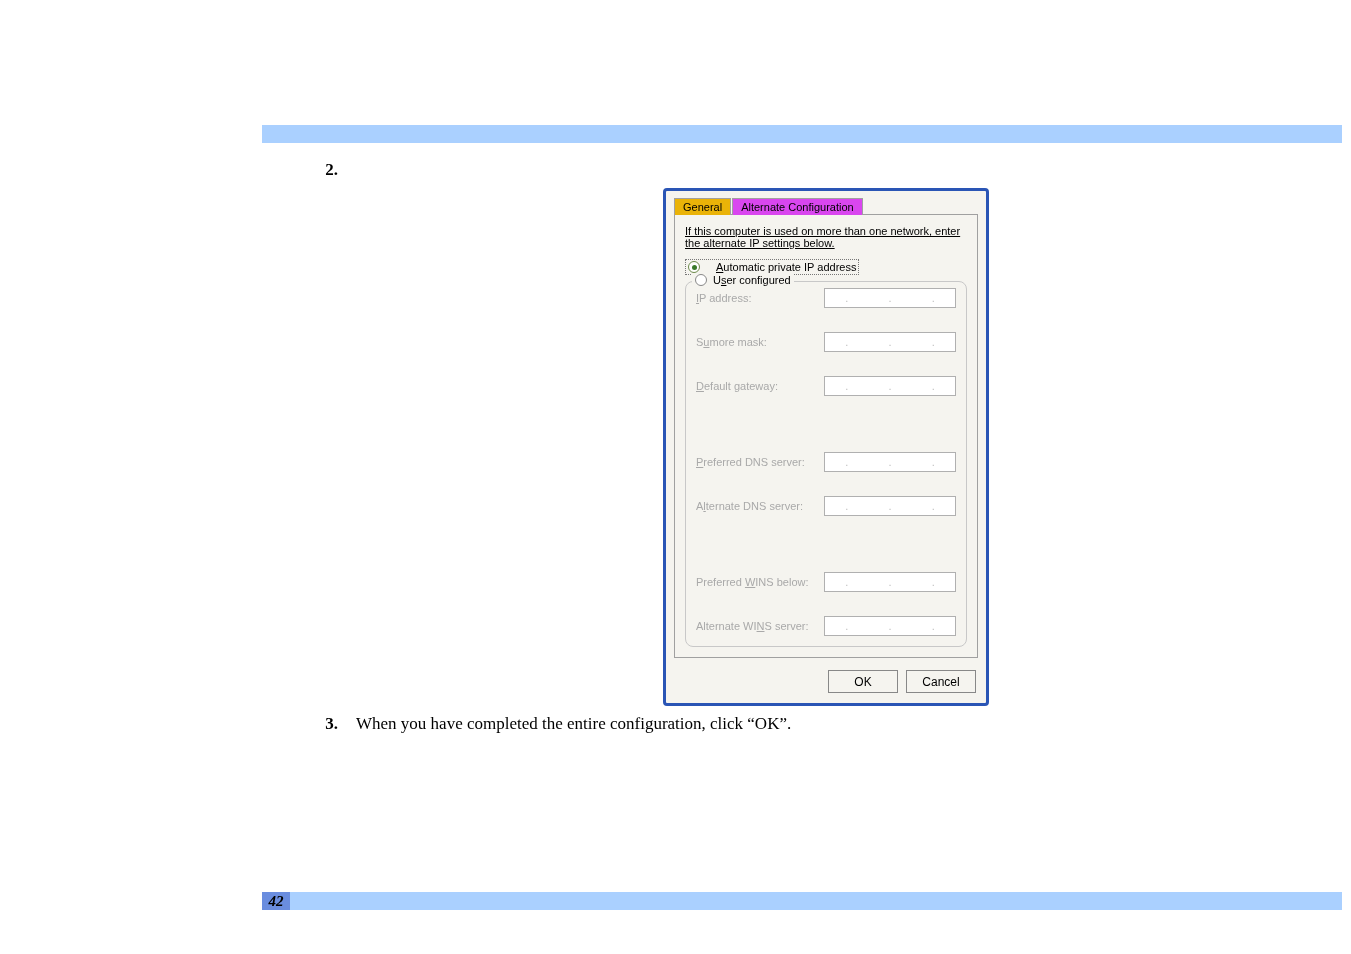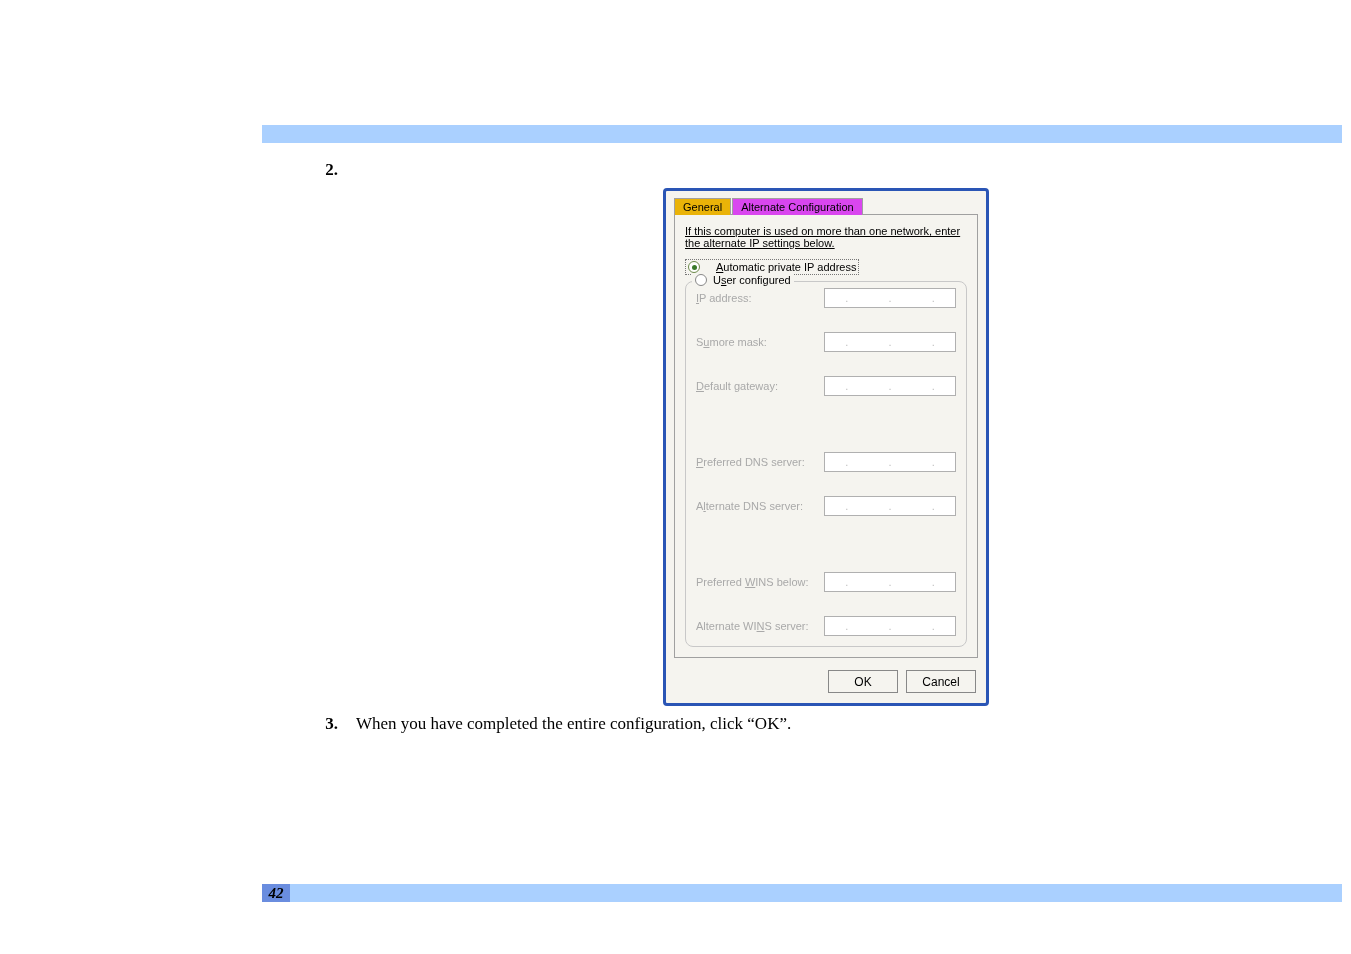--- a/index.html
+++ b/index.html
@@ -30,21 +30,21 @@
 .fieldset { border:1px solid #c8c8c8; border-radius:8px; padding:10px; margin:0; }
 .legend { position:relative; top:-18px; left:-4px; height:0; }
 .legend-inner { display:inline-flex; align-items:center; gap:6px; background:#f5f4ef; padding:0 3px; }
 .form-grid { display:flex; flex-direction:column; gap:24px; margin-top:-4px; }
 .form-sep { height:8px; }
 .form-row { display:flex; align-items:center; justify-content:space-between; }
 .field-label { color:#a9a9a9; }
 .ip-box { width:130px; height:18px; border:1px solid #b0b0b0; background:#fff; display:flex; align-items:center; justify-content:space-around; color:#c0c0c0; }
 .dlg-buttons { display:flex; justify-content:flex-end; gap:8px; padding:6px 10px 10px; }
 .btn { width:68px; height:21px; border:1px solid #888; background:#f5f4ef; display:flex; align-items:center; justify-content:center; font-size:12px; }
-.page-num-bar { position:absolute; bottom:52px; left:262px; width:1080px; height:18px; background:#aad0ff; display:flex; align-items:center; }
+.page-num-bar { position:absolute; bottom:44px; left:262px; width:1080px; height:18px; background:#aad0ff; display:flex; align-items:center; }
 .page-num-box { width:28px; height:18px; background:#6a8ddf; color:#000; font-style:italic; font-weight:bold; font-size:15px; display:flex; align-items:center; justify-content:center; font-family:"Times New Roman", serif; }
 u { text-decoration:underline; }
 </style>
 </head>
 <body>
 <div class="page">
   <div class="top-bar"></div>
 
   <div class="body-area">
     <ol class="steps">

